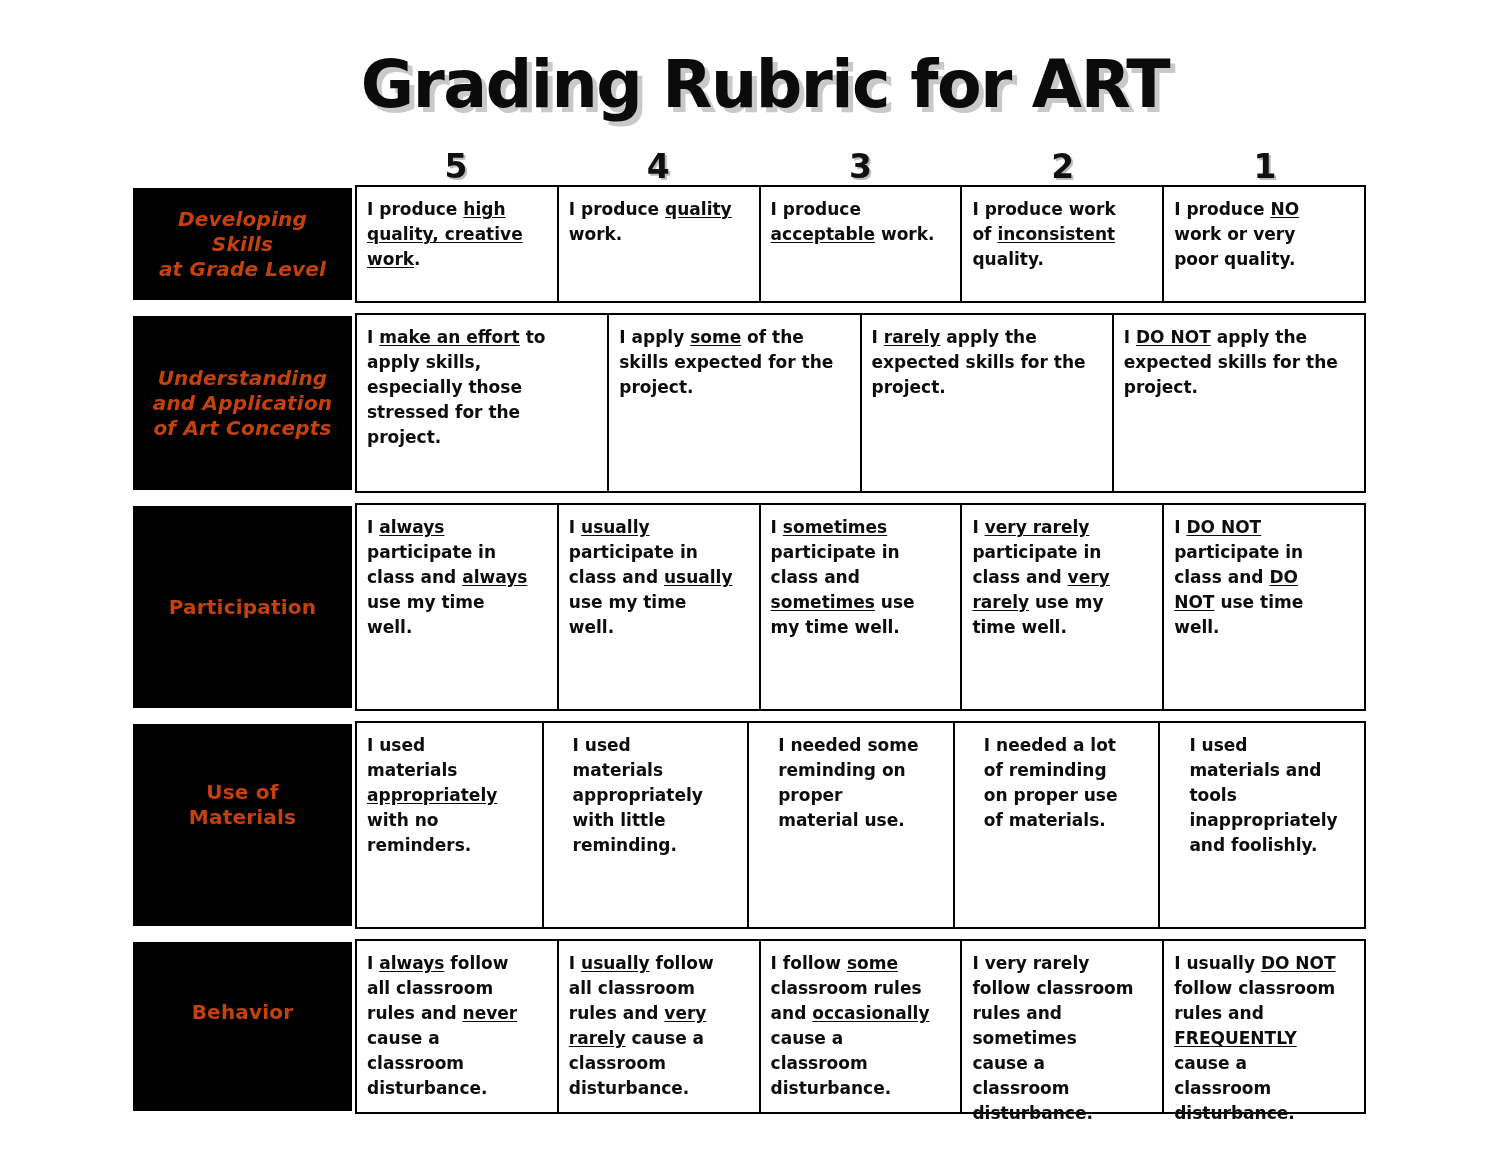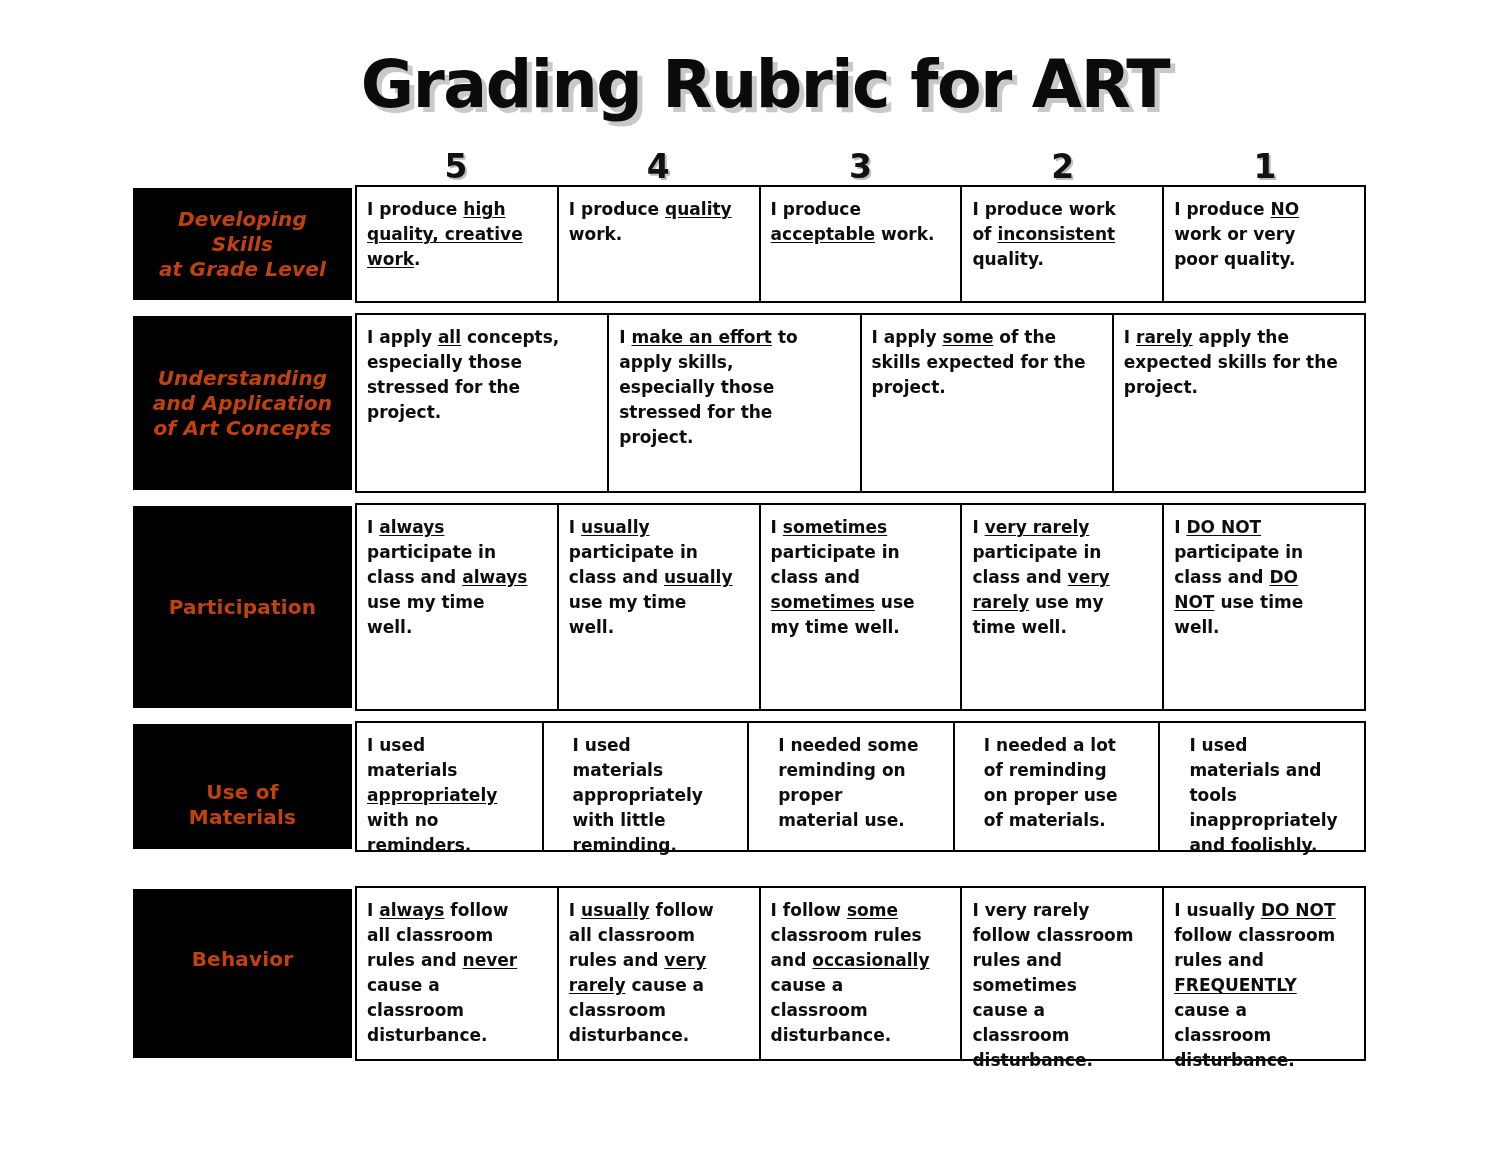--- a/index.html
+++ b/index.html
@@ -127,22 +127,22 @@
   .cell:last-child { border-right: none; }
   .cell u {
     text-decoration: underline;
     text-underline-offset: 2px;
   }
 
   
   .h-row1 .row-label, .h-row1 .row-cells { height: 118px; }
   .h-row2 .row-label, .h-row2 .row-cells { height: 180px; }
   .h-row3 .row-label, .h-row3 .row-cells { height: 208px; }
-  .h-row4 .row-label, .h-row4 .row-cells { height: 131px; gap: 19px; }
-  .h-row5 .row-label, .h-row5 .row-cells { height: 175px; margin-top: 24px; }
+  .h-row4 .row-label, .h-row4 .row-cells { height: 208px; gap: 19px; }
+  .h-row5 .row-label, .h-row5 .row-cells { height: 175px; }
 </style>
 </head>
 <body>
 
 <div id="rubric-title">Grading Rubric for ART</div>
 
 <div id="rubric-table">
 
   <div id="score-header">
     <div class="hdr-spacer"></div>
@@ -172,24 +172,24 @@
 
   <div class="rubric-row h-row2">
     <div class="row-label italicish tall-align">
       <div>
         <span>Understanding</span><br>
         <span>and Application</span><br>
         <span>of Art Concepts</span>
       </div>
     </div>
     <div class="row-cells">
-      <div class="cell"><span>I apply </span><u>all</u><span> concepts, especially those stressed for the project.</span></div>
       <div class="cell"><span>I </span><u>make an effort</u><span> to apply skills, especially those stressed for the project.</span></div>
       <div class="cell"><span>I apply </span><u>some</u><span> of the skills expected for the project.</span></div>
       <div class="cell"><span>I </span><u>rarely</u><span> apply the expected skills for the project.</span></div>
+      <div class="cell"><span>I </span><u>DO NOT</u><span> apply the expected skills for the project.</span></div>
     </div>
   </div>
 
   <div class="rubric-row h-row3">
     <div class="row-label tall-align">
       <div>
         <span>Participation</span>
       </div>
     </div>
     <div class="row-cells">

